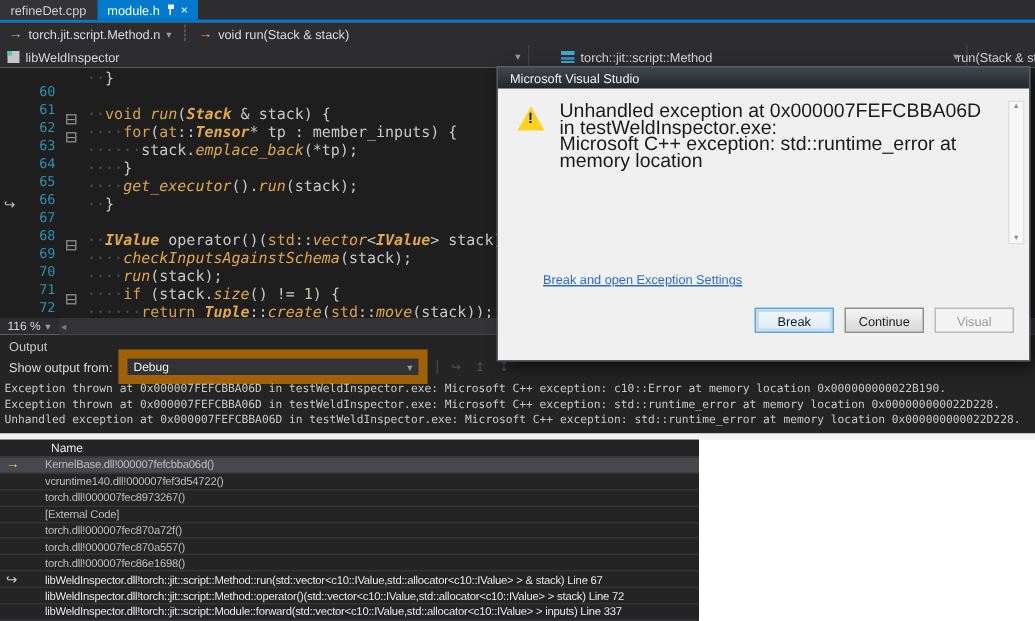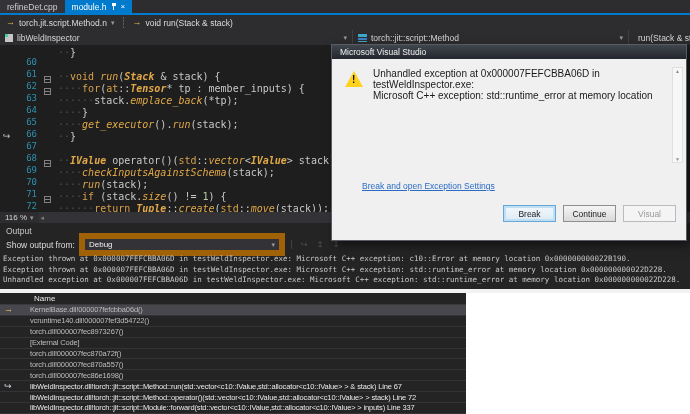--- a/index.html
+++ b/index.html
@@ -86,21 +86,21 @@
 
   
   #dialog{position:absolute;left:331px;top:44px;width:356px;height:197px;z-index:10;
           border:1px solid #585c62;box-shadow:4px 4px 10px rgba(0,0,0,.55);box-sizing:border-box;}
   #dlg-title{height:14px;background:linear-gradient(#40464e,#23262b);color:#f0f0f0;font-size:8.5px;
              line-height:14px;padding-left:8px;}
   #dlg-body{position:relative;height:181px;background:#f0f0f0;}
   .warn-icon{position:absolute;left:13px;top:12px;width:0;height:0;
              border-left:9px solid transparent;border-right:9px solid transparent;border-bottom:16px solid #ffd21e;}
   .warn-icon::after{content:"!";position:absolute;left:-2px;top:3px;font-size:10px;font-weight:bold;color:#111;}
-  #dlg-msg{position:absolute;left:41px;top:9px;width:282px;font-size:10px;line-height:11px;color:#1a1a1a;}
+  #dlg-msg{position:absolute;left:41px;top:9px;width:282px;font-size:13px;line-height:11px;color:#1a1a1a;}
   #dlg-scroll{position:absolute;left:340px;top:8px;width:11px;height:96px;background:#f7f7f7;
               border:1px solid #e0e0e0;box-sizing:border-box;display:flex;flex-direction:column;
               justify-content:space-between;align-items:center;color:#8f8f8f;font-size:5px;}
   #dlg-check-row{position:absolute;left:30px;top:108px;display:flex;align-items:center;gap:5px;}
   #dlg-checkbox{width:9px;height:9px;background:#fff;border:1px solid #8e8e8e;box-sizing:border-box;}
   #dlg-check-label{font-size:8.5px;color:#1a1a1a;}
   #dlg-link{position:absolute;left:30px;top:122px;font-size:8.5px;color:#2a6bc5;text-decoration:underline;cursor:pointer;}
   #dlg-buttons{position:absolute;left:0;top:146px;width:344px;display:flex;justify-content:flex-end;gap:7px;}
   .btn{width:53px;height:17px;font-size:8.5px;color:#1a1a1a;display:flex;align-items:center;justify-content:center;box-sizing:border-box;}
   .btn.focused{border:1px solid #66a7da;background:linear-gradient(#f2f8fc,#dcebf6);box-shadow:inset 0 0 0 2px #bfe0f2;}
@@ -131,21 +131,21 @@
     <span class="yellow-arrow">→</span>
     <span>void run(Stack &amp; stack)</span>
   </div>
 
   <div id="navbar">
     <div class="nav-seg" style="left:0;width:353px;">
       <span class="proj-icon"></span>
       <span>libWeldInspector</span>
       <span class="nav-caret">▾</span>
     </div>
-    <div class="nav-seg" style="left:353px;width:276px;">
+    <div class="nav-seg" style="left:369px;width:276px;">
       <span class="class-icon"></span>
       <span>torch::jit::script::Method</span>
       <span class="nav-caret">▾</span>
     </div>
     <div class="nav-seg" style="left:629px;width:61px;border-right:none;">
       <span class="method-icon"></span>
       <span style="white-space:nowrap;">run(Stack &amp; stack)</span>
     </div>
   </div>
 

